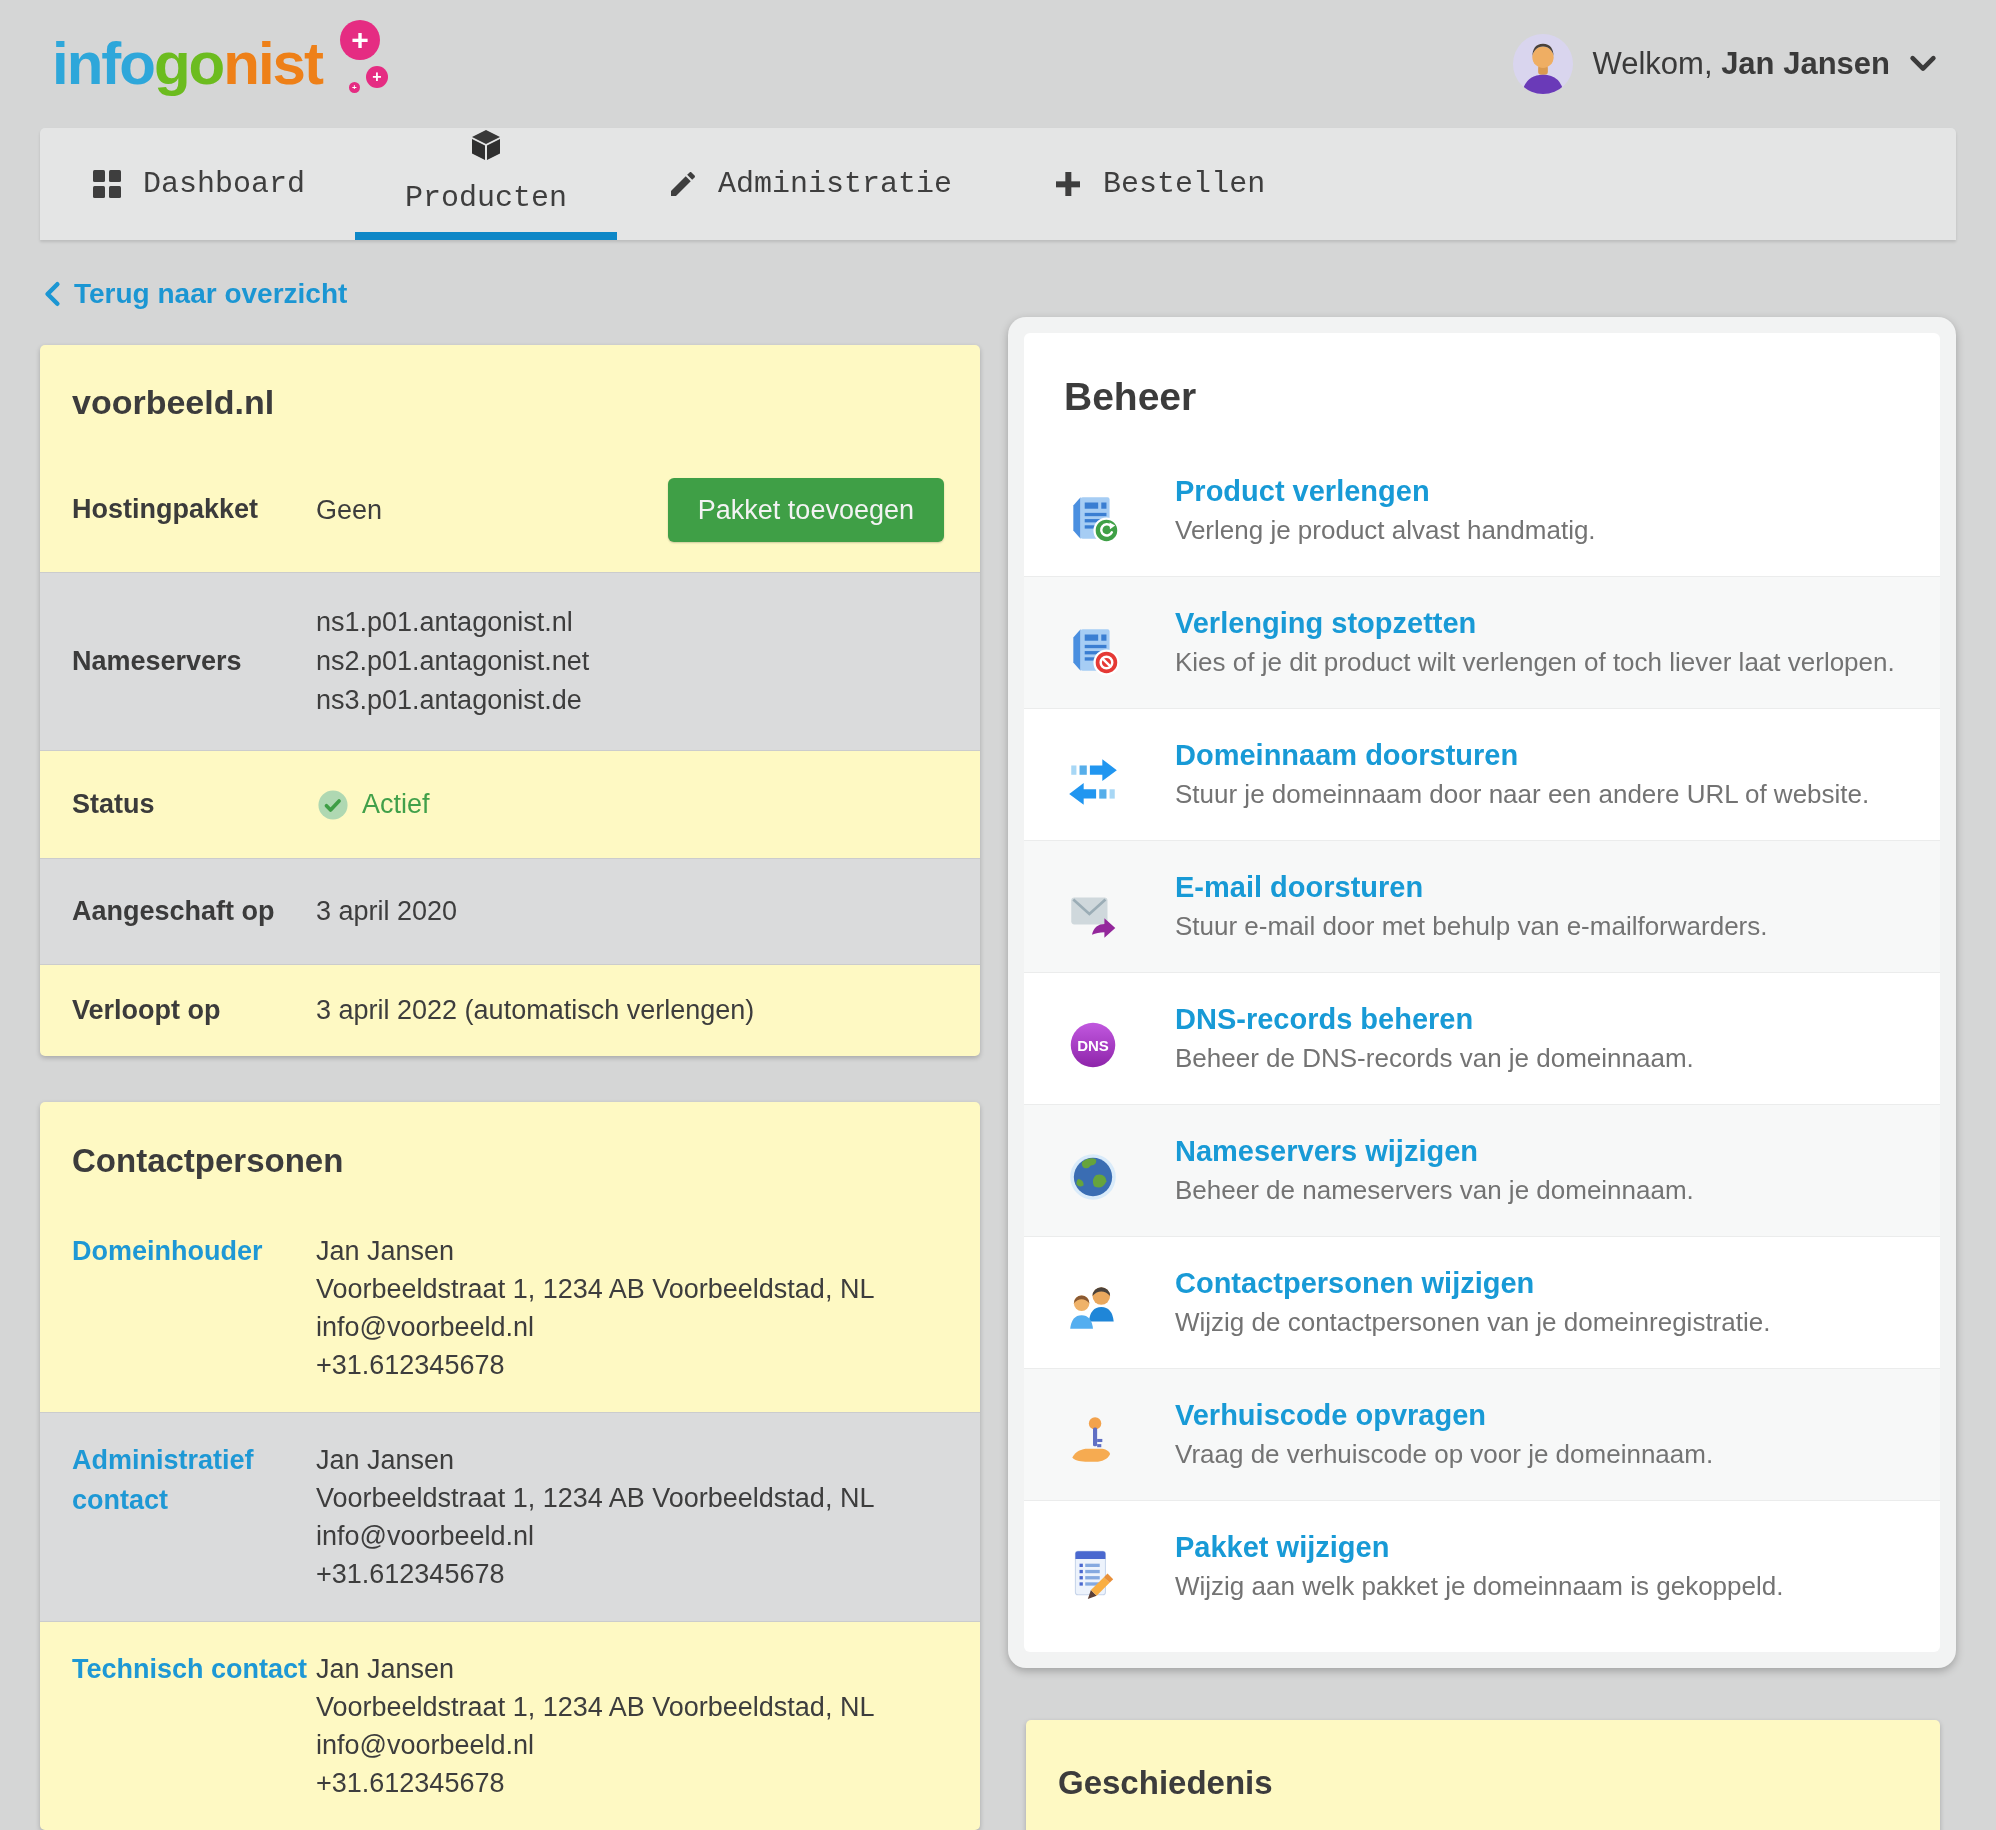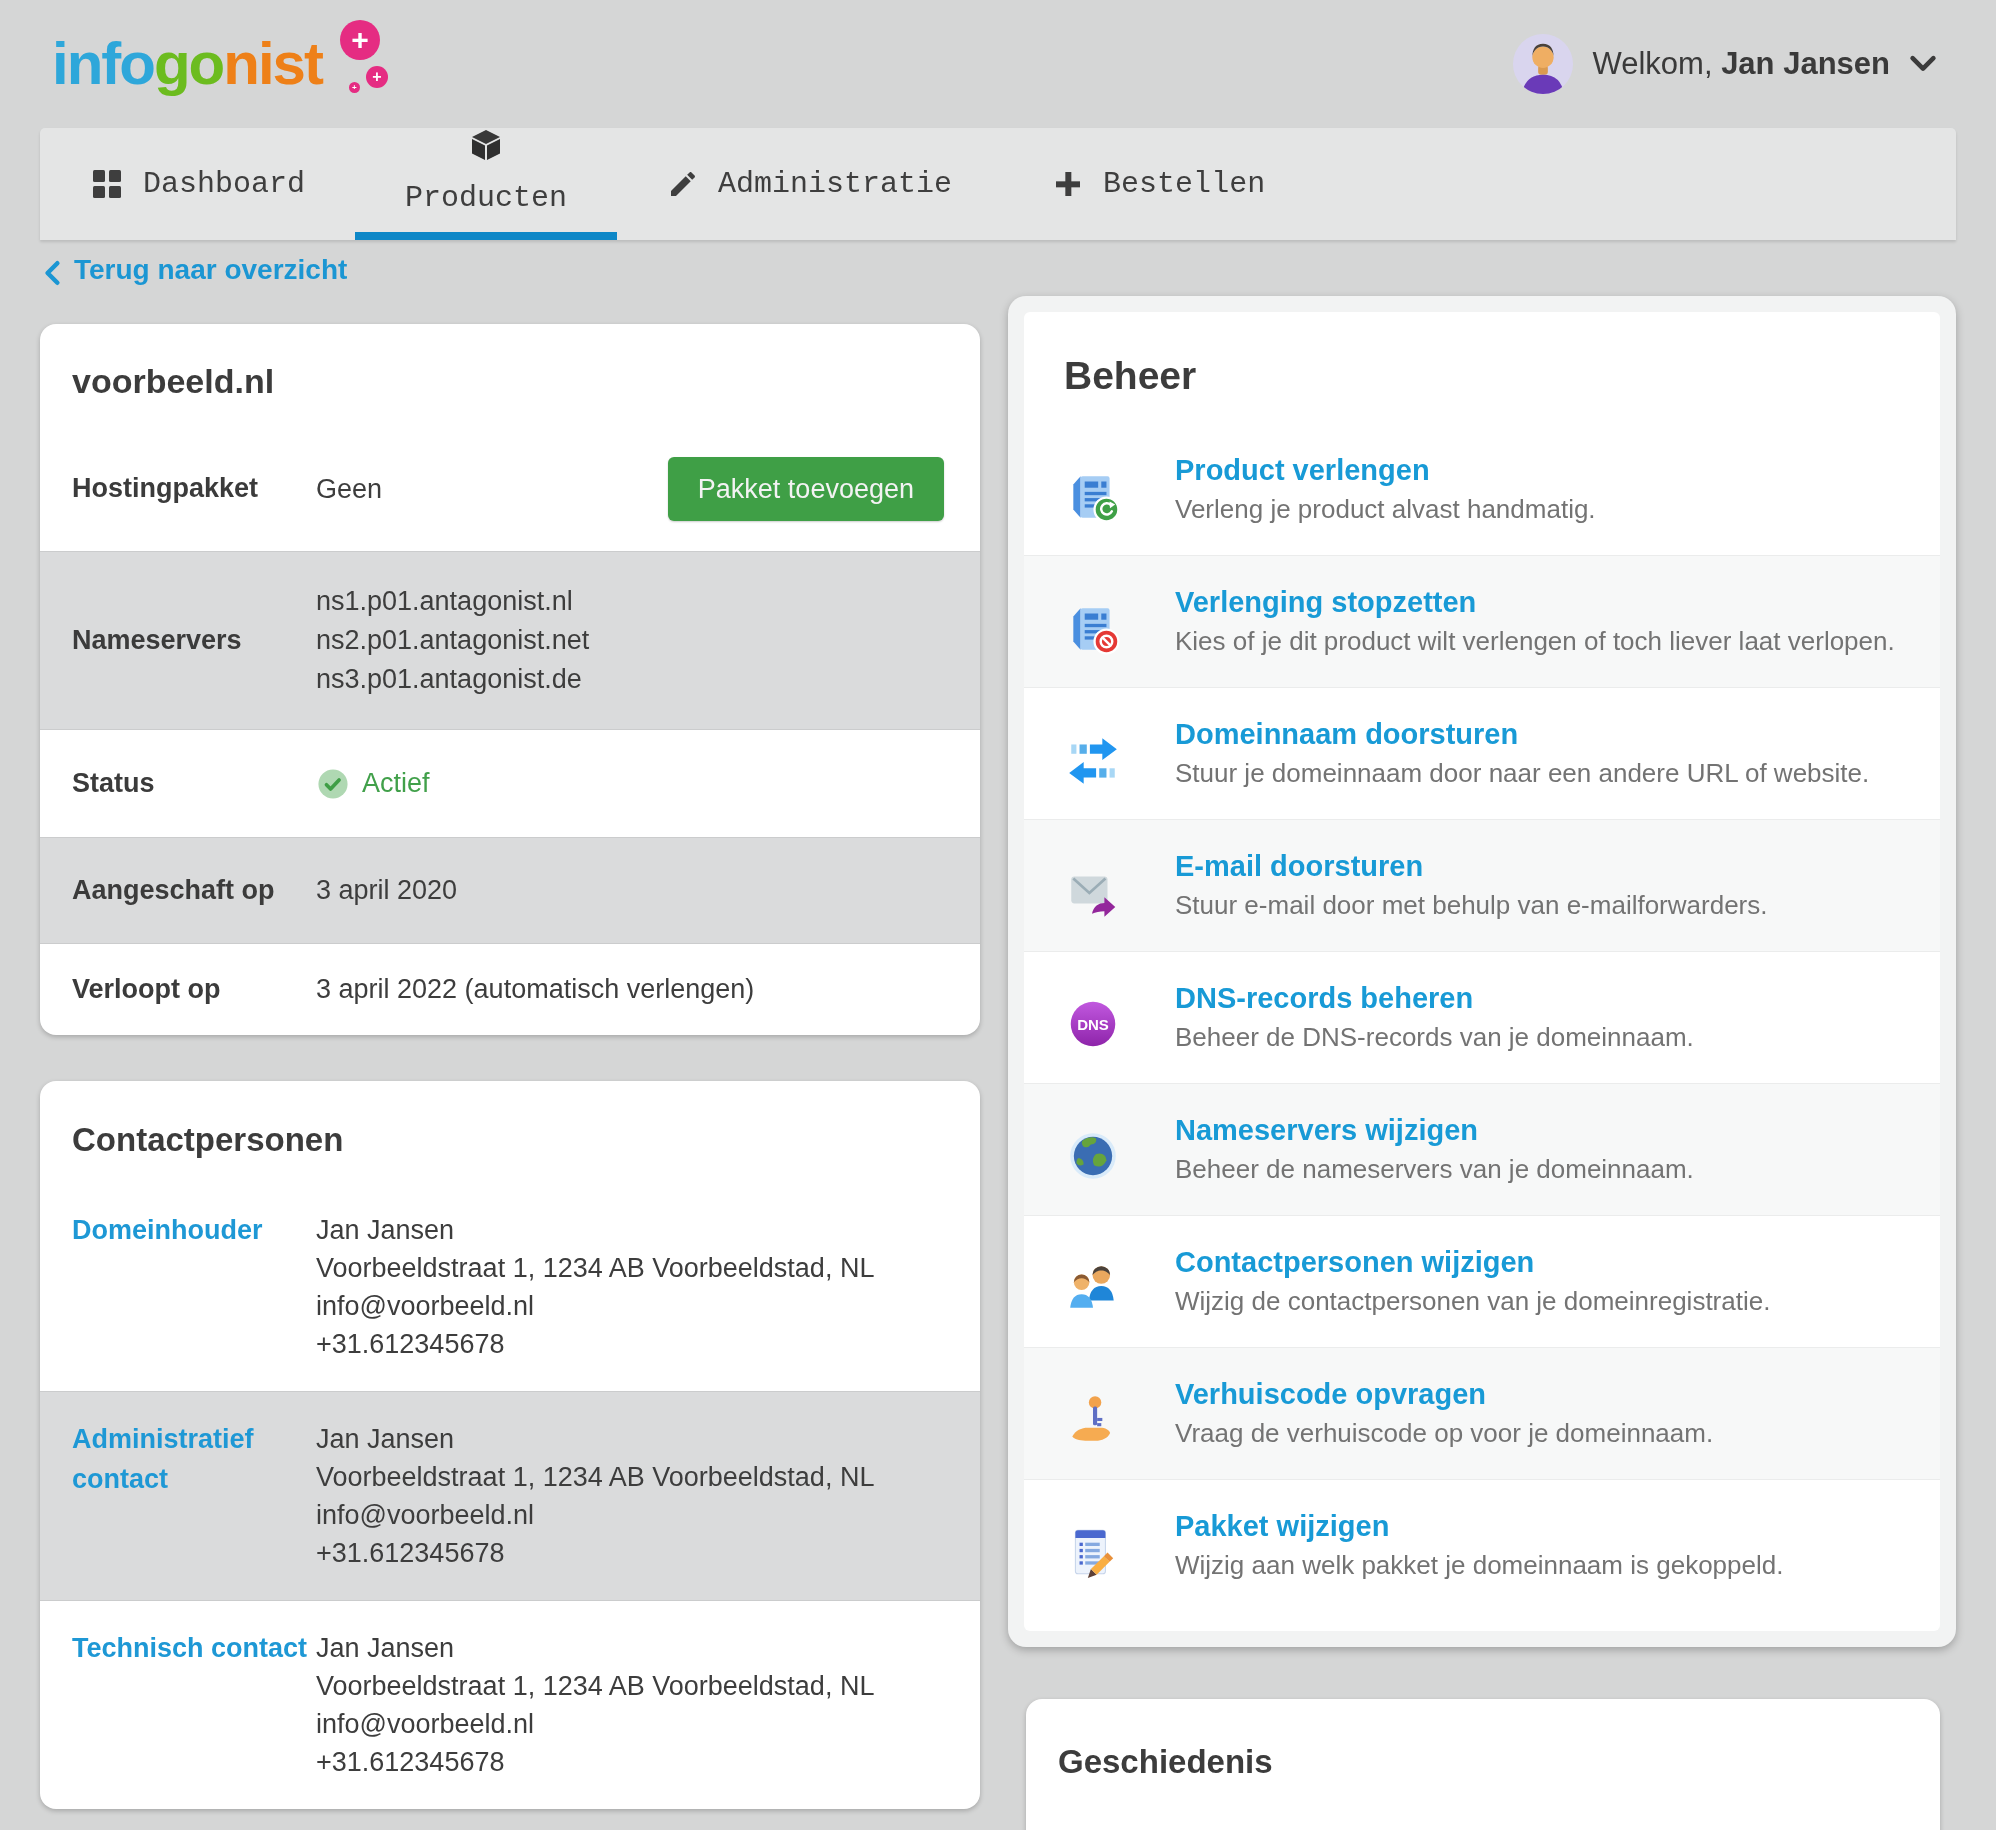--- a/index.html
+++ b/index.html
@@ -25,30 +25,30 @@
 
   
   .navbar { margin:0 40px; height:112px; background:#e4e5e5; border-radius:5px 5px 0 0;
             display:flex; align-items:stretch; box-shadow:0 2px 3px rgba(0,0,0,.12);font-family:Liberation Mono, monospace; }
   .tab { display:flex; align-items:center; gap:19px; padding:0 50px; font-size:30px; color:#3e3e3e;
          position:relative; cursor:pointer; }
   .tab.active { font-weight:normal;flex-direction:column; }
   .tab.active::after { content:""; position:absolute; left:0; right:0; bottom:0; height:8px; background:#0d87c7; }
 
   
-  .back { display:inline-flex; align-items:flex-end; gap:10px; margin:14px 0 0 42px;
+  .back { display:inline-flex; align-items:center; gap:10px; margin:38px 0 0 42px;
           color:#1b96d3; font-size:28px; font-weight:bold; text-decoration:none; cursor:pointer; }
 
   
   .cols { display:flex; gap:28px; padding:34px 40px 0 40px; align-items:flex-start; }
   .col-left { width:940px; flex:0 0 940px; }
   .col-right { flex:1; margin-top:-28px; }
 
   
-  .card { background:#ffffff; border-radius:16px; box-shadow:0 2px 5px rgba(0,0,0,.22); overflow:hidden; }
+  .card { background:#fef9c3; border-radius:5px; box-shadow:0 2px 5px rgba(0,0,0,.22); overflow:hidden; }
   .card h1 { font-size:34px; font-weight:bold; color:#3c3c3c; padding:38px 36px 26px 32px; }
   .card h2 { font-size:33px; font-weight:bold; color:#3c3c3c; padding:40px 36px 24px 32px; }
   .row, .crow { display:flex; padding:34px 36px 34px 32px; font-size:27px; }
   .row + .row, .crow + .crow { border-top:1px solid #cbcccd; }
   .row:nth-of-type(even), .crow:nth-of-type(even) { background:#dadbdc; }
   .lbl { width:244px; flex:0 0 244px; font-weight:bold; color:#3b3b3b; line-height:1.45; }
   .lbl.link { color:#1e98d5; cursor:pointer; }
   .val { color:#3d3d3d; line-height:39px; }
   .row-hosting { align-items:center; padding-top:30px; padding-bottom:30px; }
   .row-ns { padding-top:30px; padding-bottom:30px; }

